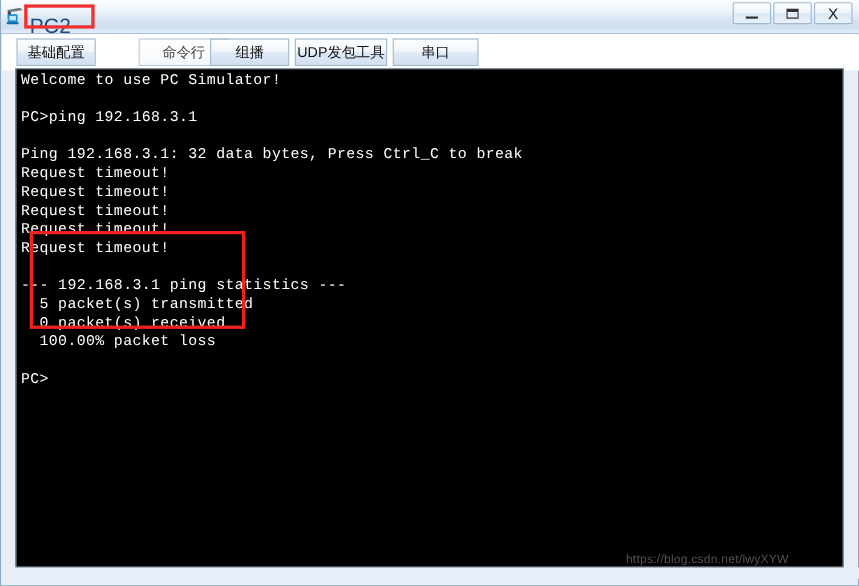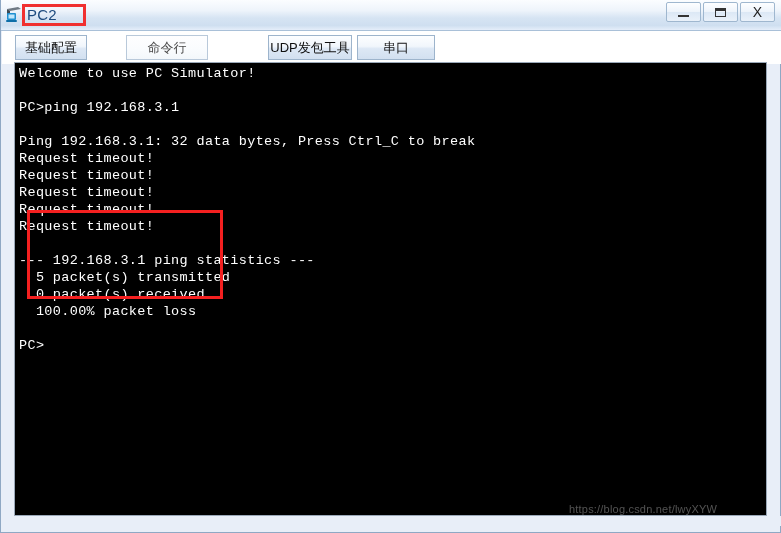--- a/index.html
+++ b/index.html
@@ -36,22 +36,22 @@
     background: linear-gradient(to bottom, #fbfdff 0%, #eef4fb 35%, #d6e4f3 60%, #cfdff0 85%, #e5eefa 100%);
     border-bottom: 1px solid #a9c0d8;
   }
   #app-icon {
     position: absolute;
     left: 4px; top: 5px;
     width: 18px; height: 18px;
   }
   #title-text {
     position: absolute;
-    left: 26px; top: 6px;
-    font-size: 15px;
+    left: 26px; top: 14px;
+    font-size: 19px;
     color: #1c4a7e;
     letter-spacing: 0.2px;
     white-space: nowrap;
   }
   #title-highlight {
     position: absolute;
     left: 21px; top: 4px;
     width: 64px; height: 22px;
     box-sizing: border-box;
     border: 3px solid #f03030;
@@ -213,20 +213,23 @@
     </div>
   </div>
 
   <div id="tabstrip">
     <div class="tab" id="tab-0" style="left: 13px; width: 72px;">
       <span>基础配置</span>
     </div>
     <div class="tab selected" id="tab-1" style="left: 99px; width: 82px;">
       <span>命令行</span>
     </div>
+    <div class="tab" id="tab-2" style="left: 189px; width: 72px;">
+      <span>组播</span>
+    </div>
     <div class="tab" id="tab-3" style="left: 266px; width: 84px;">
       <span>UDP发包工具</span>
     </div>
     <div class="tab" id="tab-4" style="left: 355px; width: 78px;">
       <span>串口</span>
     </div>
   </div>
 
   <div id="terminal-wrap">
     <div id="terminal">Welcome to use PC Simulator!

